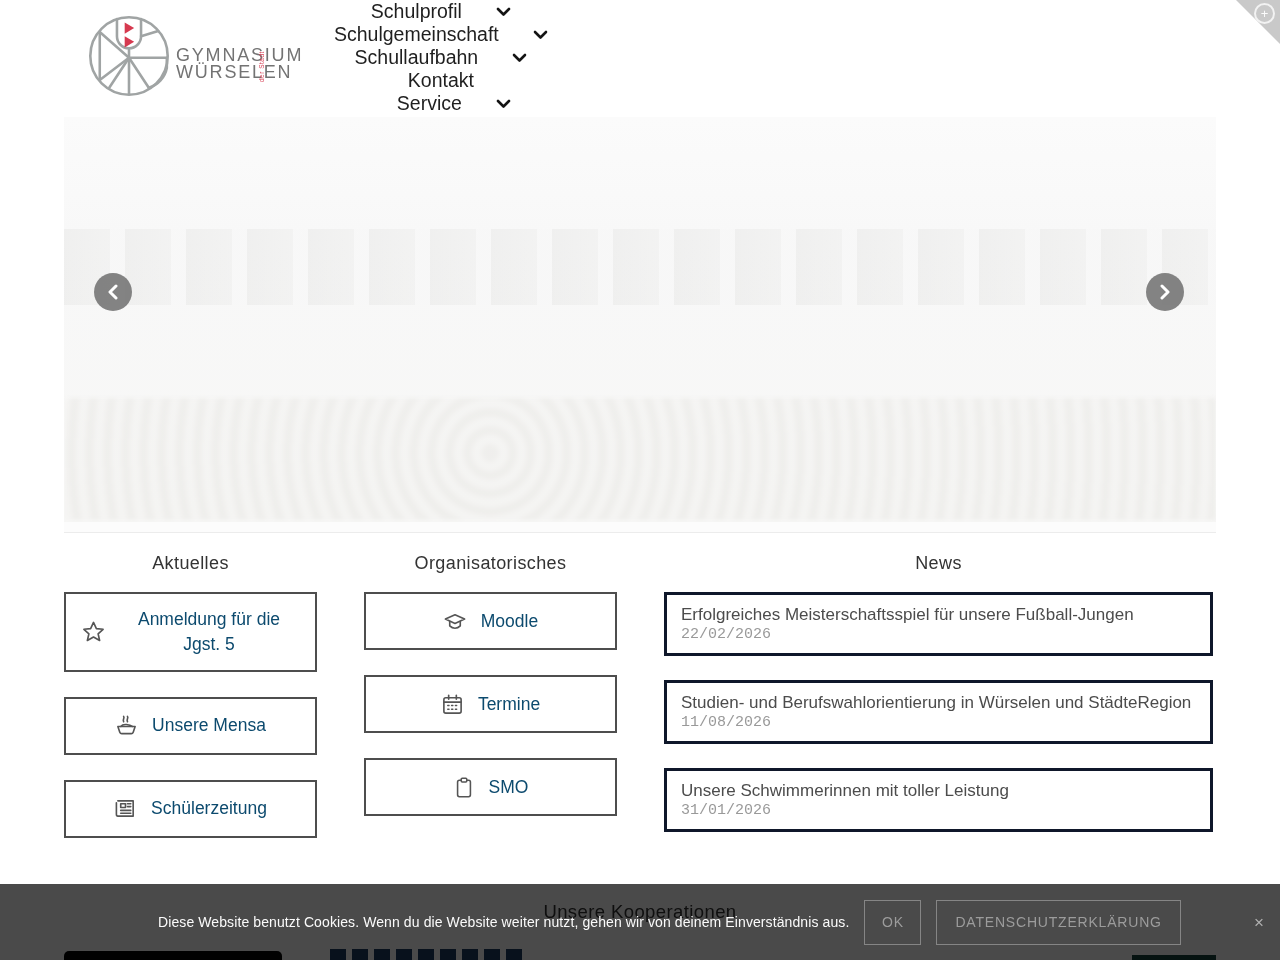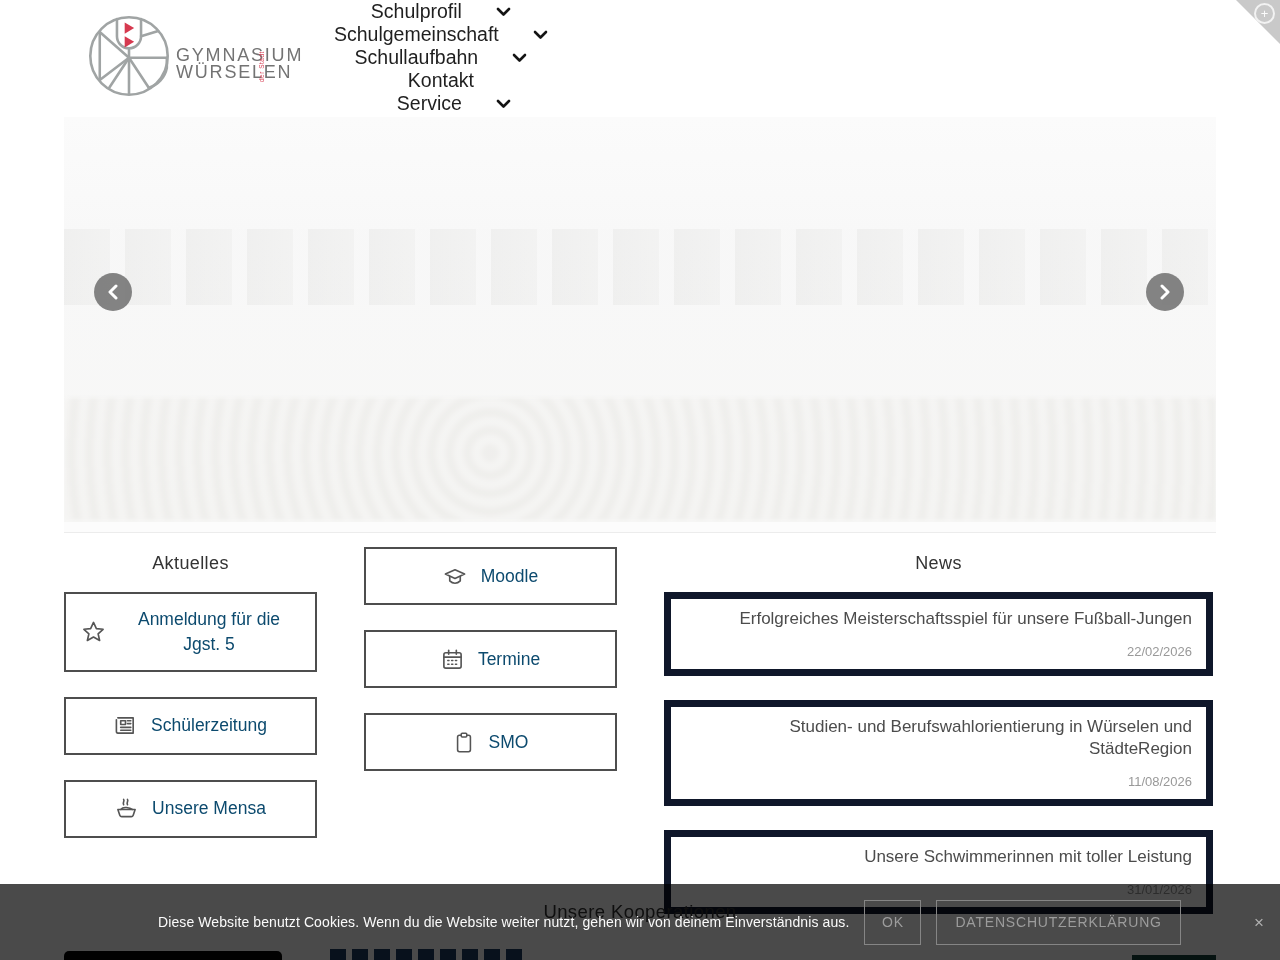--- a/index.html
+++ b/index.html
@@ -44,23 +44,23 @@
   .col1{left:64px;width:253px;}
   .col2{left:364px;width:253px;}
   .col3{left:664px;width:549px;}
   .col-title{margin:6px 0 18px;text-align:center;font-weight:400;font-size:18px;color:#333;letter-spacing:.4px;}
   .tile-btn{display:flex;align-items:center;justify-content:center;gap:14px;width:100%;box-sizing:border-box;
     min-height:58px;padding:13px 16px;margin-bottom:25px;background:#fff;border:2px solid #4e4e4e;
     color:#0c4a6e;font-size:17.5px;line-height:1.42;text-align:center;cursor:pointer;
     font-family:"Liberation Sans", sans-serif;}
   .tile-btn svg{flex:0 0 auto;}
   .news-card{box-sizing:border-box;width:100%;min-height:57px;margin-bottom:24px;padding:9px 14px 10px;
-    background:#fff;border:7px solid #0f172a;cursor:pointer;text-align:right;}
+    background:#fff;border:3px solid #0f172a;cursor:pointer;}
   .news-title{font-size:17px;color:#4c4c4c;line-height:1.3;}
-  .news-date{font-size:13px;color:#999;margin-top:14px;}
+  .news-date{font-size:15px;color:#999;margin-top:0;font-family:Liberation Mono, monospace;}
   
   .coop-title{position:absolute;left:0;top:901px;width:1280px;text-align:center;
     font-size:18.5px;color:#333;letter-spacing:.4px;z-index:1;}
   .logo-black{position:absolute;left:64px;top:951px;width:218px;height:14px;border-radius:5px 5px 0 0;background:#060606;z-index:1;}
   .logo-navy{position:absolute;left:330px;top:949px;width:196px;height:12px;z-index:1;
     background:repeating-linear-gradient(90deg,#1d3c62 0 16px, rgba(0,0,0,0) 16px 22px);}
   .logo-teal{position:absolute;left:1132px;top:955px;width:84px;height:8px;background:#17433c;z-index:1;}
   
   .cookie-bar{position:absolute;left:0;top:884px;width:1280px;height:76px;background:rgba(0,0,0,0.71);
     z-index:40;display:flex;align-items:center;}
@@ -159,41 +159,42 @@
 <section class="col col1">
   <h2 class="col-title">Aktuelles</h2>
   <button class="tile-btn">
     <svg width="23" height="23" viewBox="0 0 24 24" fill="none" stroke="#555" stroke-width="1.7" stroke-linejoin="round">
         <polygon points="12,2.5 15,9 22,9.7 16.8,14.4 18.4,21.4 12,17.7 5.6,21.4 7.2,14.4 2,9.7 9,9"></polygon>
       </svg>
     <span>Anmeldung für die Jgst. 5</span>
   </button>
   <button class="tile-btn">
     <svg width="23" height="23" viewBox="0 0 24 24" fill="none" stroke="#555" stroke-width="1.7" stroke-linecap="round" stroke-linejoin="round">
+        <path d="M3,13 H21 L19,19 Q18.5,20.5 17,20.5 H7 Q5.5,20.5 5,19 Z"></path>
+        <path d="M6,13 Q8,10.5 12,11 Q16,11.5 18,13"></path>
+        <path d="M9,8 Q8.3,6.5 9,5 Q9.7,3.5 9,2.5"></path>
+        <path d="M13,8 Q12.3,6.5 13,5 Q13.7,3.5 13,2.5"></path>
+      </svg>
+    <span>Unsere Mensa</span>
+  </button>
+  <button class="tile-btn">
+    <svg width="23" height="23" viewBox="0 0 24 24" fill="none" stroke="#555" stroke-width="1.7" stroke-linecap="round" stroke-linejoin="round">
         <path d="M4,4 H20 V20 H4 Q2.5,20 2.5,18 V6"></path>
         <rect x="7" y="7" width="5" height="4"></rect>
         <line x1="14" y1="7" x2="17.5" y2="7"></line>
         <line x1="14" y1="10" x2="17.5" y2="10"></line>
         <line x1="7" y1="14" x2="17.5" y2="14"></line>
         <line x1="7" y1="17" x2="17.5" y2="17"></line>
       </svg>
     <span>Schülerzeitung</span>
   </button>
-  <button class="tile-btn">
-    <svg width="23" height="23" viewBox="0 0 24 24" fill="none" stroke="#555" stroke-width="1.7" stroke-linecap="round" stroke-linejoin="round">
-        <path d="M3,13 H21 L19,19 Q18.5,20.5 17,20.5 H7 Q5.5,20.5 5,19 Z"></path>
-        <path d="M6,13 Q8,10.5 12,11 Q16,11.5 18,13"></path>
-        <path d="M9,8 Q8.3,6.5 9,5 Q9.7,3.5 9,2.5"></path>
-        <path d="M13,8 Q12.3,6.5 13,5 Q13.7,3.5 13,2.5"></path>
-      </svg>
-    <span>Unsere Mensa</span>
-  </button>
 </section>
 
 <section class="col col2">
+  <h2 class="col-title">Organisatorisches</h2>
   <button class="tile-btn">
     <svg width="24" height="23" viewBox="0 0 24 24" fill="none" stroke="#555" stroke-width="1.7" stroke-linecap="round" stroke-linejoin="round">
         <polygon points="12,5 22,9.5 12,14 2,9.5"></polygon>
         <path d="M6.5,12 V16.5 Q9,19 12,19 Q15,19 17.5,16.5 V12"></path>
       </svg>
     <span>Moodle</span>
   </button>
   <button class="tile-btn">
     <svg width="23" height="23" viewBox="0 0 24 24" fill="none" stroke="#555" stroke-width="1.7" stroke-linecap="round" stroke-linejoin="round">
         <rect x="3" y="5" width="18" height="16" rx="2"></rect>

